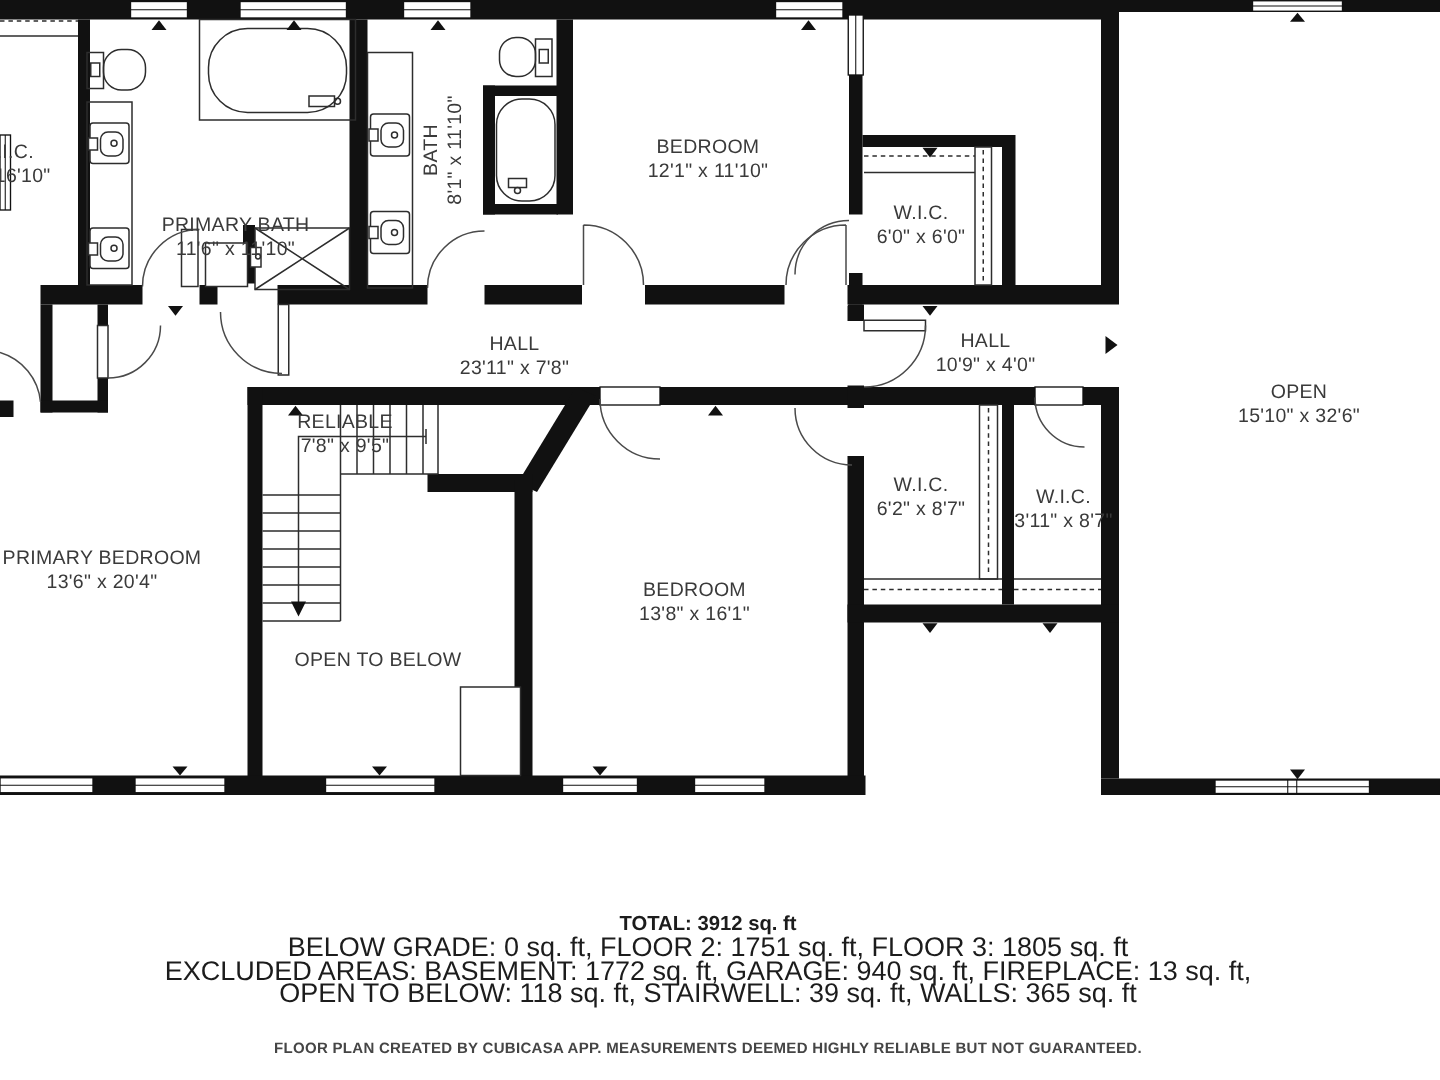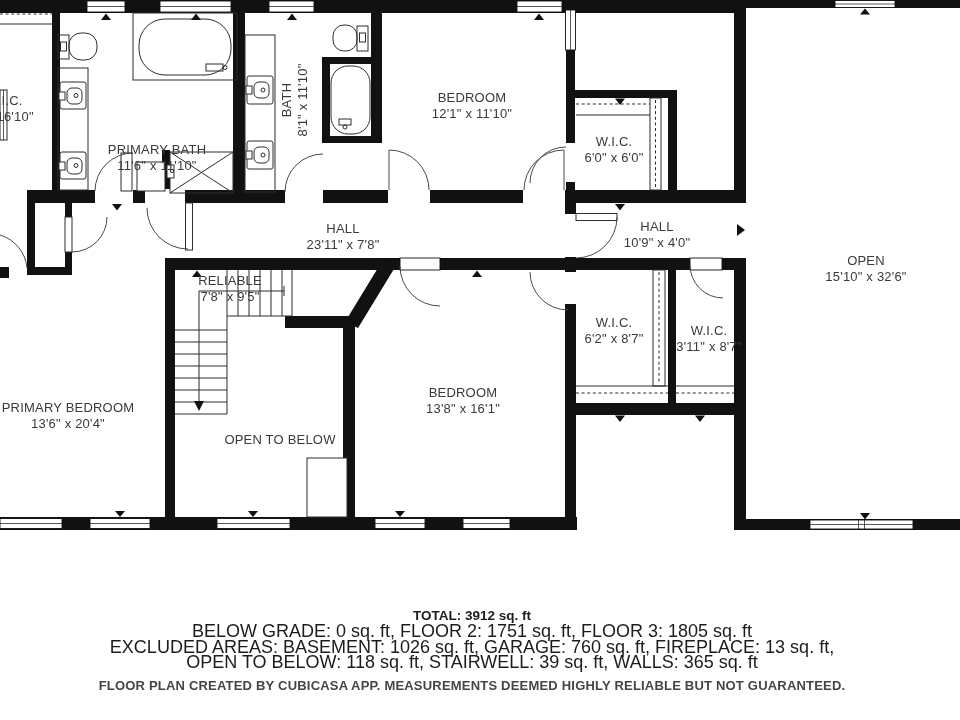--- a/index.html
+++ b/index.html
@@ -17,21 +17,21 @@
   .dash{fill:none;stroke:var(--line);stroke-width:1;stroke-dasharray:3 2.6;}
   .tick{fill:var(--wall);stroke:none;}
   .room-label{position:absolute;transform:translate(-50%,-50%);text-align:center;
       color:var(--text);font-size:13px;line-height:16px;letter-spacing:.2px;white-space:nowrap;}
   .room-label .rname,.room-label .rdims{display:block;}
   .room-label.rot{transform:translate(-50%,-50%) rotate(-90deg);}
   .room-label.edge{transform:translate(0,-50%);text-align:left;}
   #footer{position:absolute;left:0;top:608px;width:944px;text-align:center;color:#1c1c1c;}
   #footer .f1{font-weight:bold;font-size:13.5px;line-height:16px;}
   #footer .fl{font-size:18px;line-height:15.5px;}
-  #footer .fd{margin-top:7px;font-size:13px;font-weight:bold;color:#454545;letter-spacing:.2px;}
+  #footer .fd{margin-top:23px;font-size:10px;font-weight:bold;color:#454545;letter-spacing:.2px;}
 </style>
 </head>
 <body>
 
 <div id="stage">
 
   <svg id="plan-svg" width="960" height="720" viewBox="0 0 960 720">
 
     <g>
       <rect class="wall" x="0" y="0" width="734" height="13"></rect>
@@ -235,41 +235,41 @@
     <span class="rdims">10'9" x 4'0"</span>
   </div>
   <div class="room-label" style="left:866px;top:269px;">
     <span class="rname">OPEN</span>
     <span class="rdims">15'10" x 32'6"</span>
   </div>
   <div class="room-label" style="left:230px;top:289px;">
     <span class="rname">RELIABLE</span>
     <span class="rdims">7'8" x 9'5"</span>
   </div>
-  <div class="room-label" style="left:68px;top:380px;margin-top:36px;">
+  <div class="room-label" style="left:68px;top:380px;">
     <span class="rname">PRIMARY BEDROOM</span>
     <span class="rdims">13'6" x 20'4"</span>
   </div>
-  <div class="room-label" style="left:280px;top:440px;text-align:right;">
+  <div class="room-label" style="left:252px;top:440px;text-align:right;">
     <span class="rname">OPEN TO BELOW</span>
   </div>
   <div class="room-label" style="left:463px;top:401px;">
     <span class="rname">BEDROOM</span>
     <span class="rdims">13'8" x 16'1"</span>
   </div>
   <div class="room-label" style="left:614px;top:331px;">
     <span class="rname">W.I.C.</span>
     <span class="rdims">6'2" x 8'7"</span>
   </div>
   <div class="room-label" style="left:709px;top:339px;">
     <span class="rname">W.I.C.</span>
     <span class="rdims">3'11" x 8'7"</span>
   </div>
 
   <div id="footer">
     <div class="f1">TOTAL: 3912 sq. ft</div>
     <div class="fl">BELOW GRADE: 0 sq. ft, FLOOR 2: 1751 sq. ft, FLOOR 3: 1805 sq. ft</div>
-    <div class="fl">EXCLUDED AREAS: BASEMENT: 1026 sq. ft, GARAGE: 760 sq. ft, FIREPLACE: 13 sq. ft,</div>
+    <div class="fl">EXCLUDED AREAS: BASEMENT: 1772 sq. ft, GARAGE: 940 sq. ft, FIREPLACE: 13 sq. ft,</div>
     <div class="fl">OPEN TO BELOW: 118 sq. ft, STAIRWELL: 39 sq. ft, WALLS: 365 sq. ft</div>
     <div class="fd">FLOOR PLAN CREATED BY CUBICASA APP. MEASUREMENTS DEEMED HIGHLY RELIABLE BUT NOT GUARANTEED.</div>
   </div>
 
 </div>
 
 </body></html>

